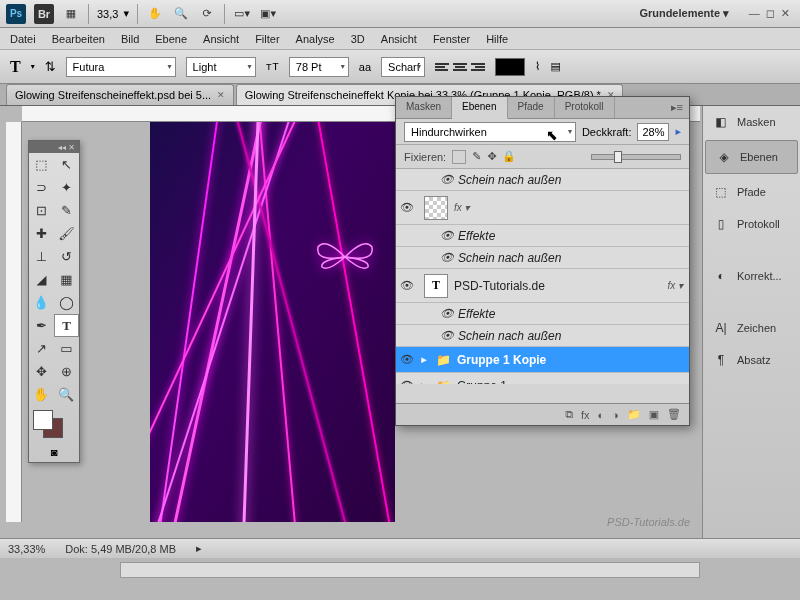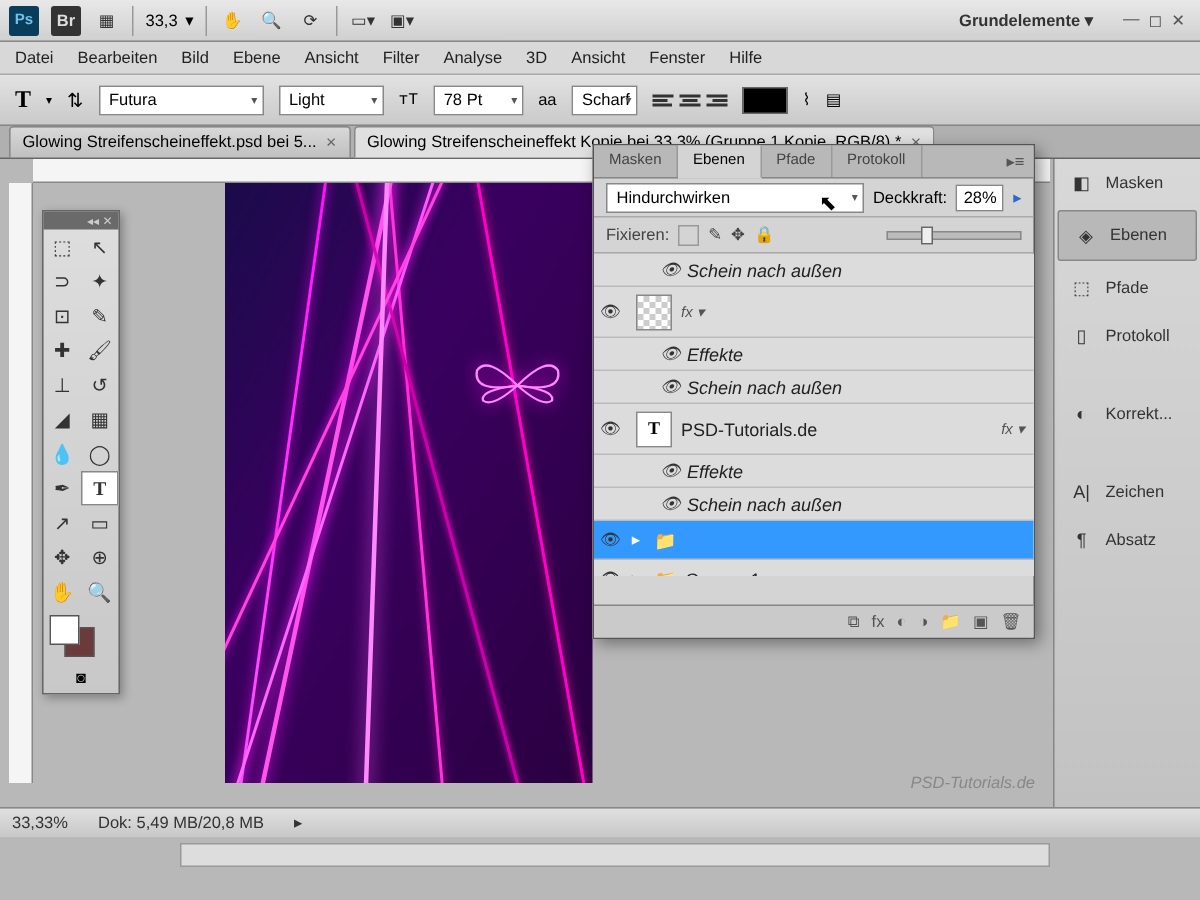--- a/index.html
+++ b/index.html
@@ -271,20 +271,21 @@
           <span class="name">Effekte</span>
         </div>
       <div class="layer sub">
           <span class="eye">👁</span>
           <span class="name">Schein nach außen</span>
         </div>
       <div class="layer sel">
           <span class="eye">👁</span>
           <span style="width:12px;text-align:center">▸</span>
           <span class="folder">📁</span>
+          <span class="name">Gruppe 1 Kopie</span>
         </div>
       <div class="layer">
           <span class="eye">👁</span>
           <span style="width:12px;text-align:center">▸</span>
           <span class="folder">📁</span>
           <span class="name">Gruppe 1</span>
         </div>
 
     </div>
     <div class="lp-foot">

